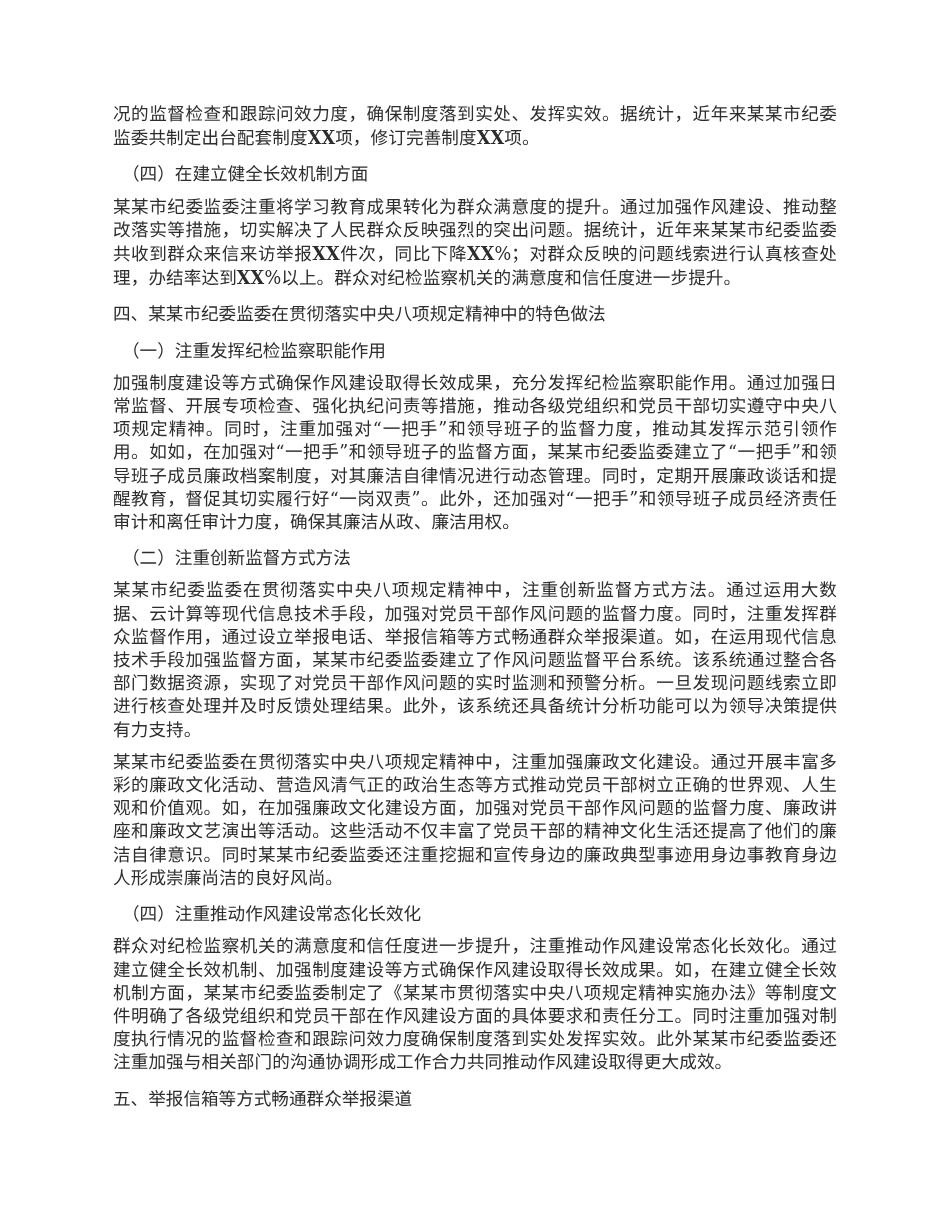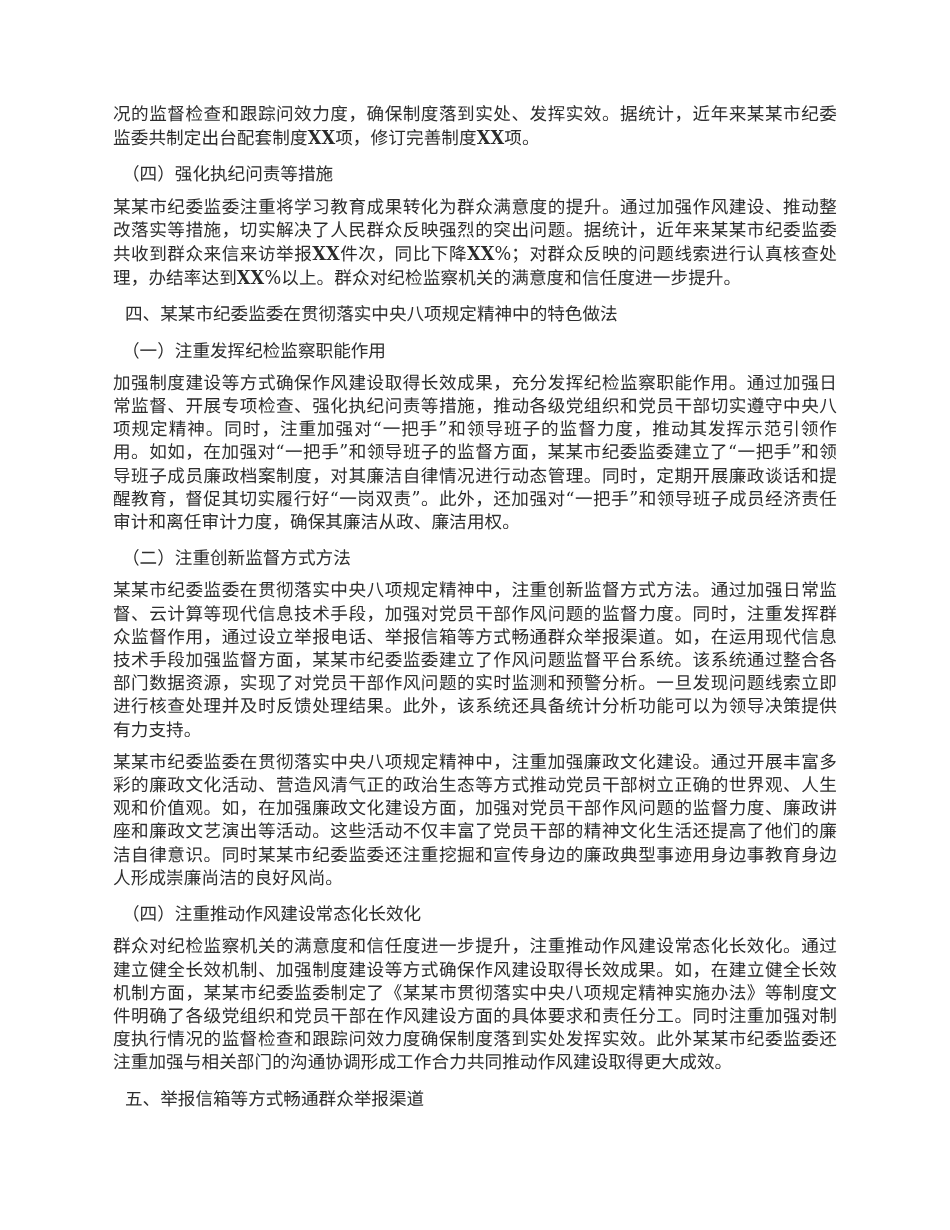--- a/index.html
+++ b/index.html
@@ -35,21 +35,21 @@
     line-height: 23.2px;
     text-align: justify;
     text-justify: inter-ideograph;
     text-align-last: left;
     letter-spacing: 0.1px;
     word-break: break-all;
     color: #2d2d2d;
   }
   
   p.heading-section {
-    margin: 13px 0 9px 12px;
+    margin: 13px 0 9px 0;
     padding: 0;
     font-size: 17.6px;
     line-height: 23.2px;
     text-align: left;
     color: #2d2d2d;
   }
   
   p.heading-sub {
     margin: 13px 0 9px 0;
     padding: 0 0 0 9px;
@@ -66,33 +66,33 @@
   }
 </style>
 </head>
 <body>
 
 <div class="page">
   <div class="doc-body">
 
     <p class="para">况的监督检查和跟踪问效力度，确保制度落到实处、发挥实效。据统计，近年来某某市纪委监委共制定出台配套制度<b class="b">XX</b>项，修订完善制度<b class="b">XX</b>项。</p>
 
-    <p class="heading-sub">（四）强化执纪问责等措施</p>
+    <p class="heading-sub">（四）在建立健全长效机制方面</p>
 
     <p class="para">某某市纪委监委注重将学习教育成果转化为群众满意度的提升。通过加强作风建设、推动整改落实等措施，切实解决了人民群众反映强烈的突出问题。据统计，近年来某某市纪委监委共收到群众来信来访举报<b class="b">XX</b>件次，同比下降<b class="b">XX</b>%；对群众反映的问题线索进行认真核查处理，办结率达到<b class="b">XX</b>%以上。群众对纪检监察机关的满意度和信任度进一步提升。</p>
 
     <p class="heading-section">四、某某市纪委监委在贯彻落实中央八项规定精神中的特色做法</p>
 
     <p class="heading-sub">（一）注重发挥纪检监察职能作用</p>
 
     <p class="para">加强制度建设等方式确保作风建设取得长效成果，充分发挥纪检监察职能作用。通过加强日常监督、开展专项检查、强化执纪问责等措施，推动各级党组织和党员干部切实遵守中央八项规定精神。同时，注重加强对“一把手”和领导班子的监督力度，推动其发挥示范引领作用。如如，在加强对“一把手”和领导班子的监督方面，某某市纪委监委建立了“一把手”和领导班子成员廉政档案制度，对其廉洁自律情况进行动态管理。同时，定期开展廉政谈话和提醒教育，督促其切实履行好“一岗双责”。此外，还加强对“一把手”和领导班子成员经济责任审计和离任审计力度，确保其廉洁从政、廉洁用权。</p>
 
     <p class="heading-sub">（二）注重创新监督方式方法</p>
 
-    <p class="para">某某市纪委监委在贯彻落实中央八项规定精神中，注重创新监督方式方法。通过加强日常监督、云计算等现代信息技术手段，加强对党员干部作风问题的监督力度。同时，注重发挥群众监督作用，通过设立举报电话、举报信箱等方式畅通群众举报渠道。如，在运用现代信息技术手段加强监督方面，某某市纪委监委建立了作风问题监督平台系统。该系统通过整合各部门数据资源，实现了对党员干部作风问题的实时监测和预警分析。一旦发现问题线索立即进行核查处理并及时反馈处理结果。此外，该系统还具备统计分析功能可以为领导决策提供有力支持。</p>
+    <p class="para">某某市纪委监委在贯彻落实中央八项规定精神中，注重创新监督方式方法。通过运用大数据、云计算等现代信息技术手段，加强对党员干部作风问题的监督力度。同时，注重发挥群众监督作用，通过设立举报电话、举报信箱等方式畅通群众举报渠道。如，在运用现代信息技术手段加强监督方面，某某市纪委监委建立了作风问题监督平台系统。该系统通过整合各部门数据资源，实现了对党员干部作风问题的实时监测和预警分析。一旦发现问题线索立即进行核查处理并及时反馈处理结果。此外，该系统还具备统计分析功能可以为领导决策提供有力支持。</p>
 
 
     <p class="para">某某市纪委监委在贯彻落实中央八项规定精神中，注重加强廉政文化建设。通过开展丰富多彩的廉政文化活动、营造风清气正的政治生态等方式推动党员干部树立正确的世界观、人生观和价值观。如，在加强廉政文化建设方面，加强对党员干部作风问题的监督力度、廉政讲座和廉政文艺演出等活动。这些活动不仅丰富了党员干部的精神文化生活还提高了他们的廉洁自律意识。同时某某市纪委监委还注重挖掘和宣传身边的廉政典型事迹用身边事教育身边人形成崇廉尚洁的良好风尚。</p>
 
     <p class="heading-sub">（四）注重推动作风建设常态化长效化</p>
 
     <p class="para">群众对纪检监察机关的满意度和信任度进一步提升，注重推动作风建设常态化长效化。通过建立健全长效机制、加强制度建设等方式确保作风建设取得长效成果。如，在建立健全长效机制方面，某某市纪委监委制定了《某某市贯彻落实中央八项规定精神实施办法》等制度文件明确了各级党组织和党员干部在作风建设方面的具体要求和责任分工。同时注重加强对制度执行情况的监督检查和跟踪问效力度确保制度落到实处发挥实效。此外某某市纪委监委还注重加强与相关部门的沟通协调形成工作合力共同推动作风建设取得更大成效。</p>
 
     <p class="heading-section">五、举报信箱等方式畅通群众举报渠道</p>
 

